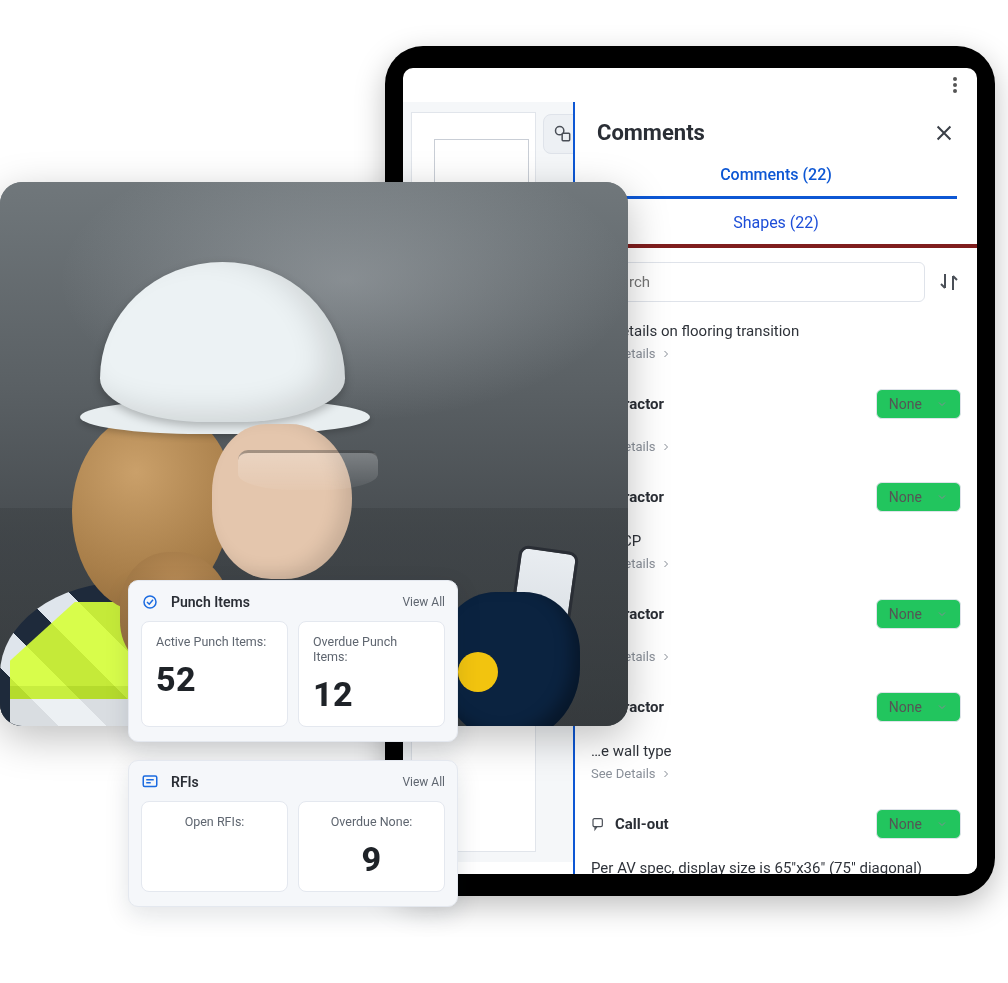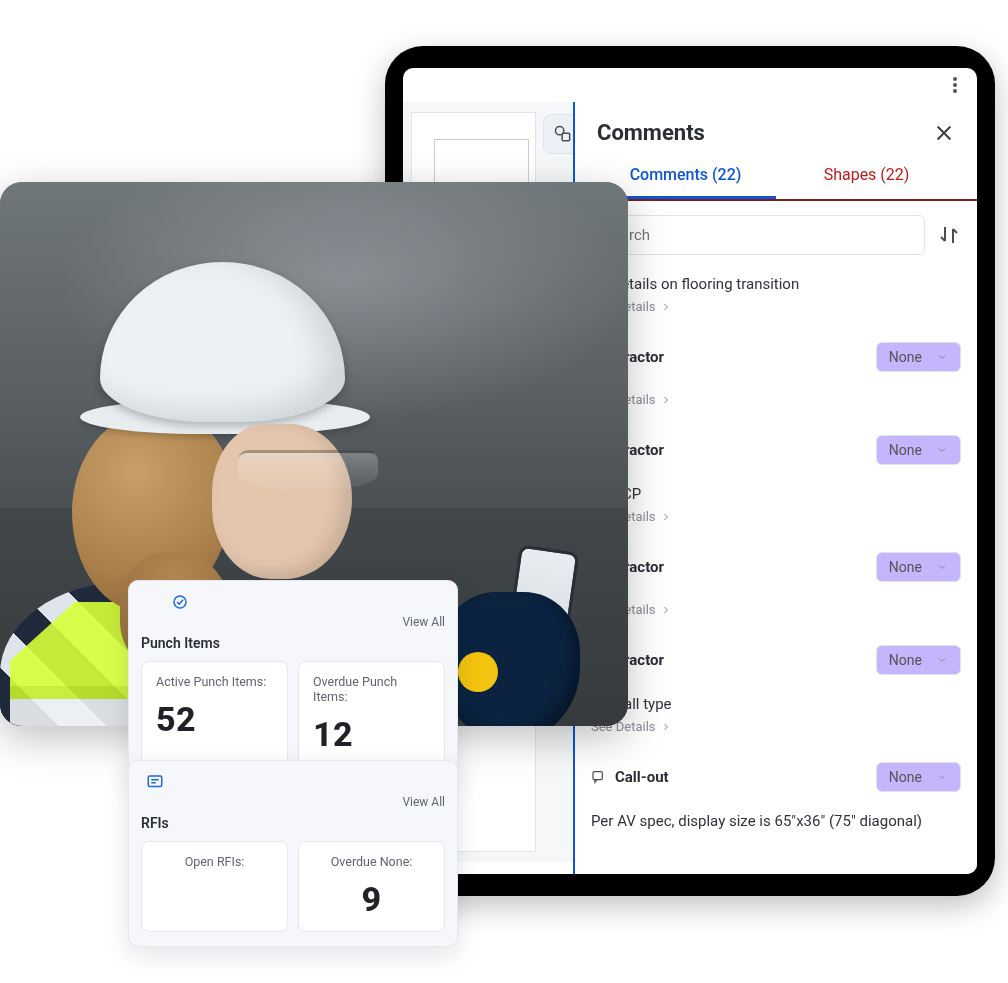--- a/index.html
+++ b/index.html
@@ -34,41 +34,41 @@
     position:absolute; top:34px; left:170px; right:0; bottom:0;
     border-left:2px solid #0d57d4; background:#fff;
     display:flex; flex-direction:column;
   }
   .comments-head {
     display:flex; justify-content:space-between; align-items:center;
     padding:18px 22px 6px 22px;
   }
   .comments-title { font-size:22px; font-weight:700; color:#2a2e35; }
   .close-x { width:22px; height:22px; cursor:pointer; color:#3a3f47; }
-  .tabs { display:flex; padding:0 20px; border-bottom:2px solid #7f1d1d; }
-  .tab { flex:1; text-align:center; padding:14px 0 12px; font-size:16px; cursor:pointer; color:#b91c1c; }
+  .tabs { display:flex; padding:0 20px; border-bottom:4px solid #7f1d1d;flex-direction:column; }
+  .tab { flex:1; text-align:center; padding:14px 0 12px; font-size:16px; cursor:pointer; color:#1d4ed8; }
   .tab.active { color:#0d57d4; border-bottom:3px solid #0d57d4; font-weight:500; }
   .searchrow { display:flex; align-items:center; gap:12px; padding:14px 16px; }
   .search-inp {
     flex:1; height:40px; border:1px solid #dfe3ea; border-radius:6px;
     padding:0 12px; font-size:15px; color:#333; background:#fff;
   }
   .sort-icon { width:24px; height:24px; cursor:pointer; color:#4a4f57; }
 
   .list { flex:1; overflow:hidden; padding:0 16px; }
   .row { padding:6px 0 14px 0; }
   .row .line1 { font-size:15px; color:#2f333a; margin-bottom:6px; }
   .row .see { font-size:13px; color:#8a9099; display:flex; align-items:center; gap:4px; cursor:pointer; }
   .headline { display:flex; justify-content:space-between; align-items:center; padding-top:8px; }
   .headline .left { display:flex; align-items:center; gap:8px; }
   .headline .name { font-size:15px; font-weight:700; color:#2a2e35; }
   .none-dd {
     display:flex; align-items:center; gap:14px; border:1px solid #dfe3ea;
     border-radius:6px; padding:6px 12px; font-size:14px; color:#555;
-    cursor:pointer; background:#c4b5fd;
+    cursor:pointer; background:#22c55e;
   }
   .chev { width:12px; height:12px; color:#858b94; }
   .callout-ic { width:16px; height:16px; color:#4a4f57; }
 
   
   .photo {
     position:absolute; left:0; top:182px; width:628px; height:544px;
     border-radius:22px; overflow:hidden; box-shadow:0 12px 40px rgba(0,0,0,.25);
     background:linear-gradient(180deg,#6d7478 0%,#595f63 40%,#4b5054 100%);
   }
@@ -134,21 +134,21 @@
     background:linear-gradient(180deg,#e9edf1,#cfd5db); border:3px solid #2a2e35;
     border-radius:10px; transform:rotate(8deg);
   }
 
   
   .card {
     position:absolute; width:330px; background:#f5f7fa; border:1px solid #e4e8ef;
     border-radius:10px; box-shadow:0 8px 24px rgba(20,30,50,.12); padding:12px 12px 14px;
   }
   .card-head{display:flex;justify-content:space-between;align-items:center;margin-bottom:10px;}
-  .card-title{display:flex;align-items:center;gap:24px;font-size:14px;font-weight:600;color:#2a2e35;flex-direction:column;}
+  .card-title{display:flex;align-items:center;gap:12px;font-size:14px;font-weight:600;color:#2a2e35;}
   .viewall{font-size:12px;color:#5f6670;cursor:pointer;}
   .tiles{display:flex;gap:10px;}
   .tile{flex:1;background:#fff;border:1px solid #e4e8ef;border-radius:8px;padding:12px 14px;}
   .tile .lbl{font-size:12.5px;color:#5f6670;margin-bottom:10px;}
   .tile .val{font-size:34px;font-weight:800;color:#1f2328;letter-spacing:.5px;}
   .card.punch{left:128px;top:580px;}
   .card.rfis{left:128px;top:760px;text-align:center;}
   .ic-box{width:18px;height:18px;}
   .blue{color:#1b6be0;}
 </style>

